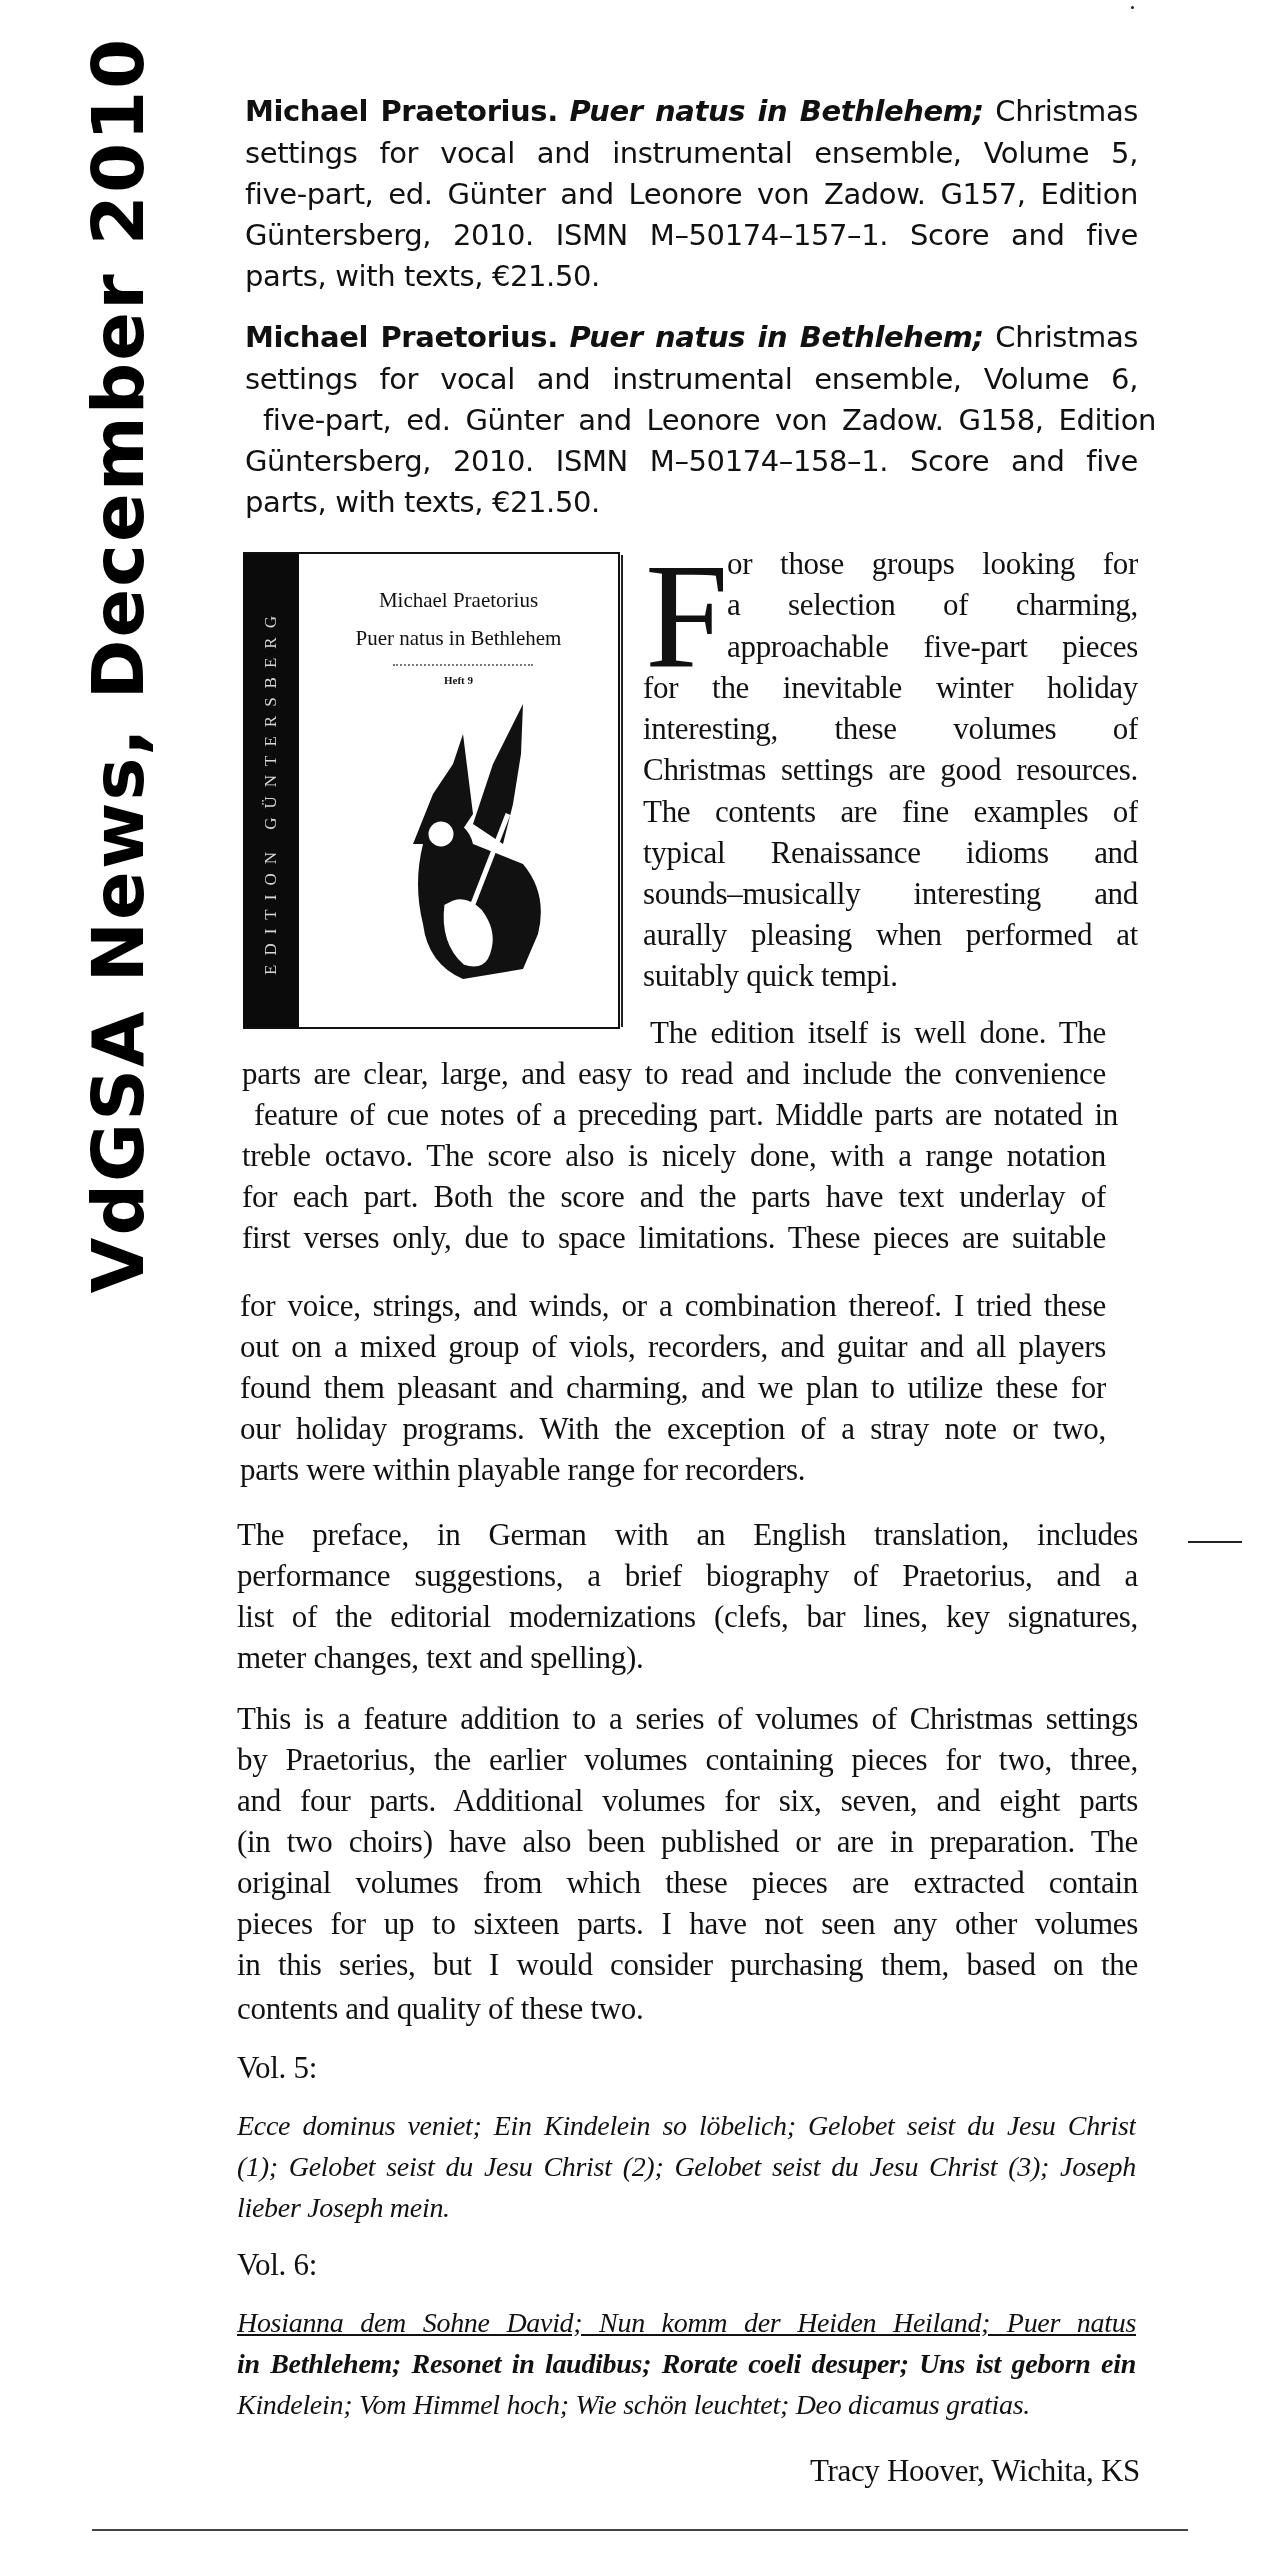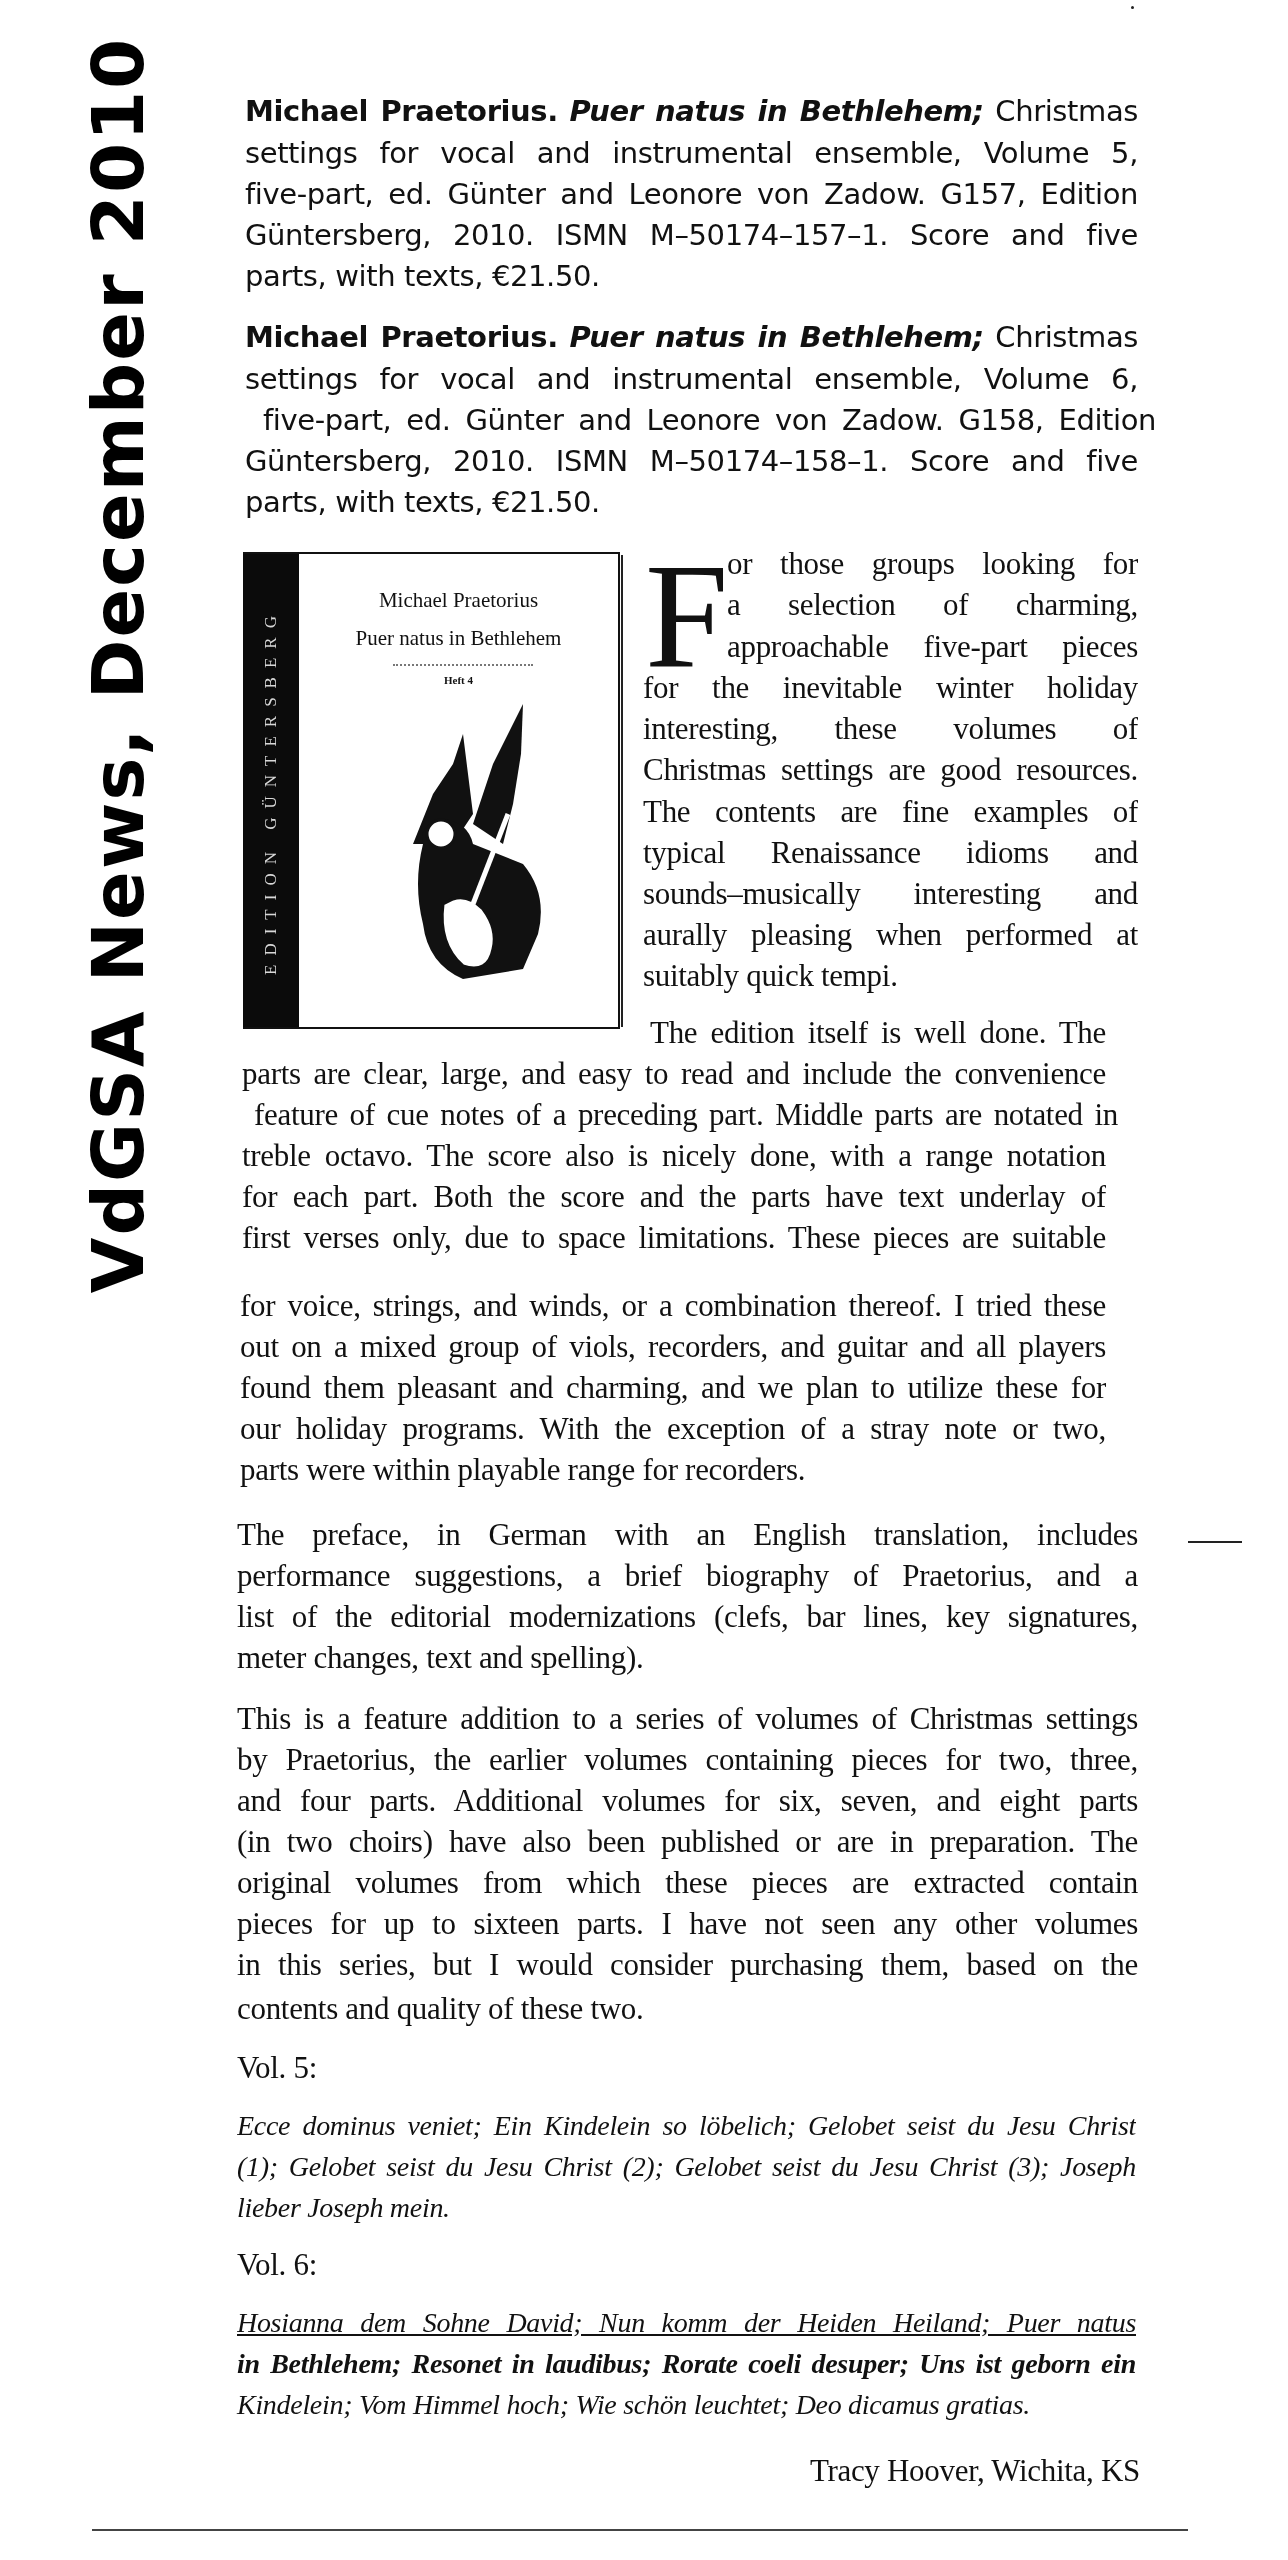--- a/index.html
+++ b/index.html
@@ -63,21 +63,21 @@
   <div class="ln sans" style="left:245px; top:488px;">parts, with texts, €21.50.</div>
 </div>
 
 <div id="cover">
   <div id="cover-spine">
     <div id="cover-spine-text">EDITION GÜNTERSBERG</div>
   </div>
   <div id="cover-author">Michael Praetorius</div>
   <div id="cover-title">Puer natus in Bethlehem</div>
   <div id="cover-sub"></div>
-  <div id="cover-vol">Heft 4</div>
+  <div id="cover-vol">Heft 9</div>
   <svg id="cover-art" viewBox="0 0 200 280">
     <path d="M40 140 L60 90 L80 60 L90 30 L95 70 L100 110 L80 140 Z" fill="#111"></path>
     <path d="M100 120 L120 60 L140 20 L150 0 L148 50 L140 100 L130 140 Z" fill="#111"></path>
     <path d="M50 140 Q45 120 70 115 Q95 118 100 140 L150 160 Q175 190 165 230 L150 265 L90 275 Q55 260 50 220 Q40 180 50 140 Z" fill="#111"></path>
     <path d="M70 200 Q65 240 90 262 Q115 270 120 245 Q125 225 110 205 Q95 190 80 195 Z" fill="#fff" stroke="#111" stroke-width="3"></path>
     <path d="M100 200 L135 110" stroke="#fff" stroke-width="5"></path>
     <circle cx="68" cy="130" r="14" fill="#fff" stroke="#111" stroke-width="3"></circle>
   </svg>
 </div>
 

